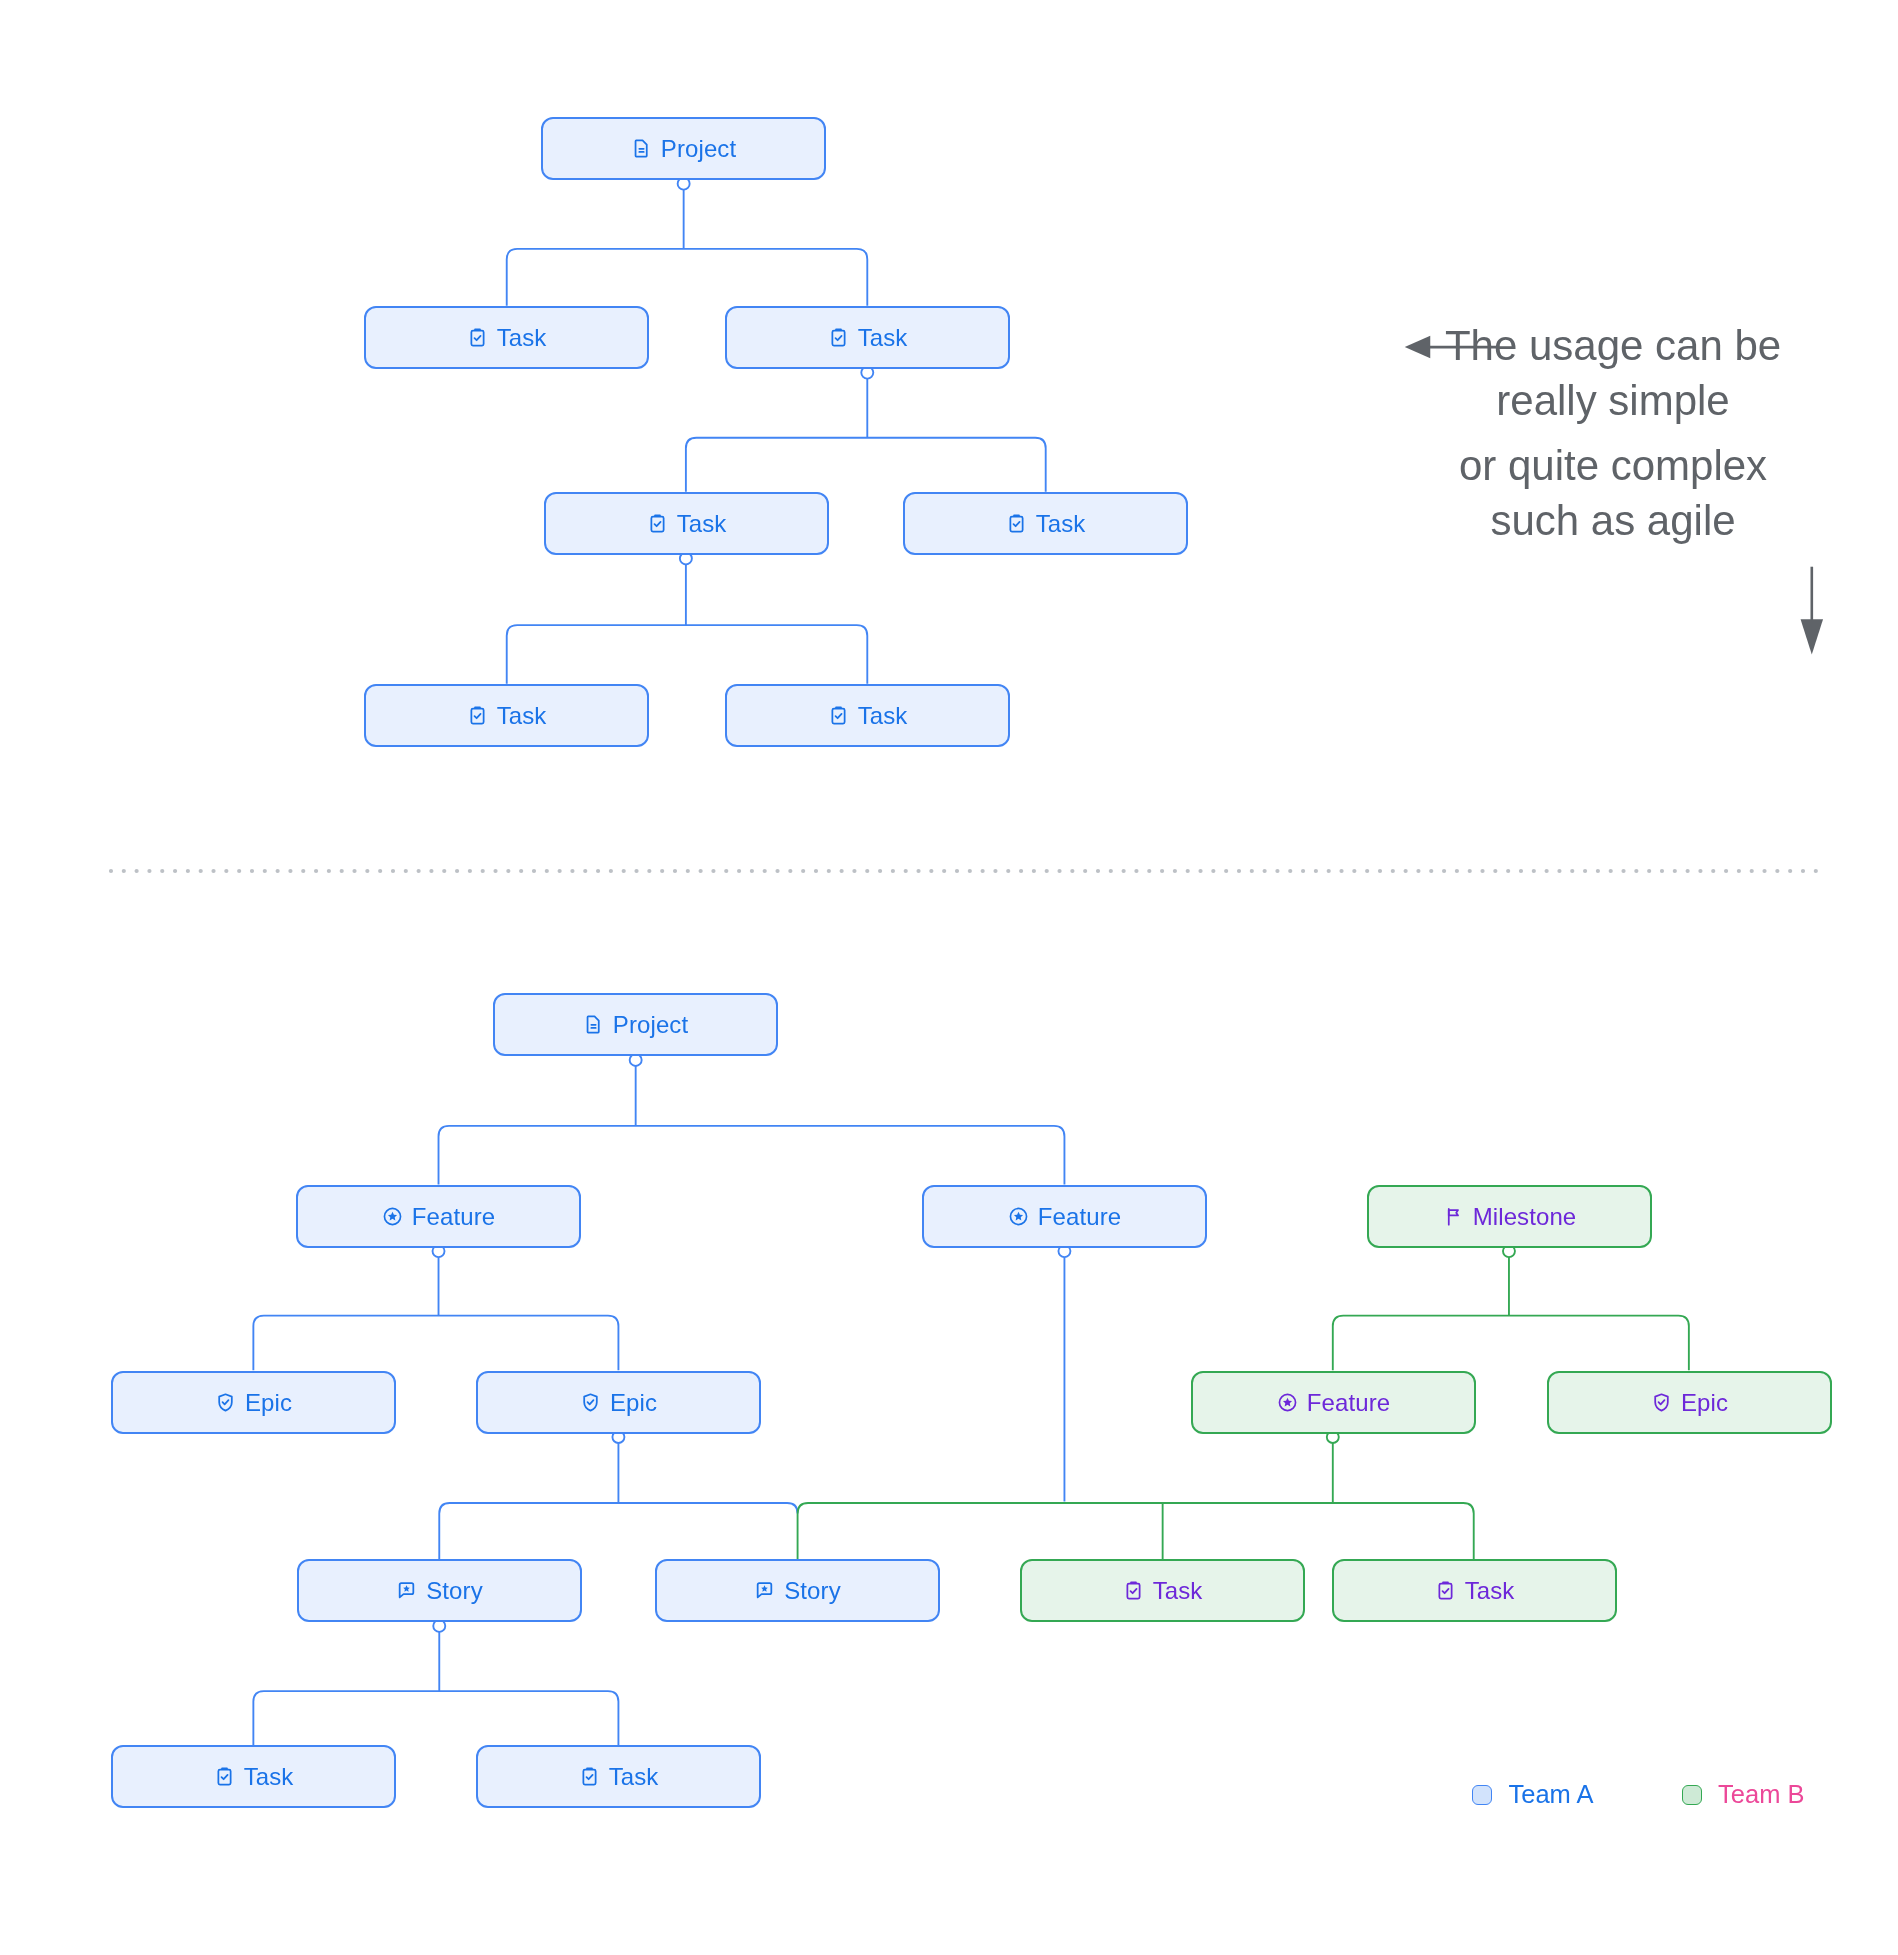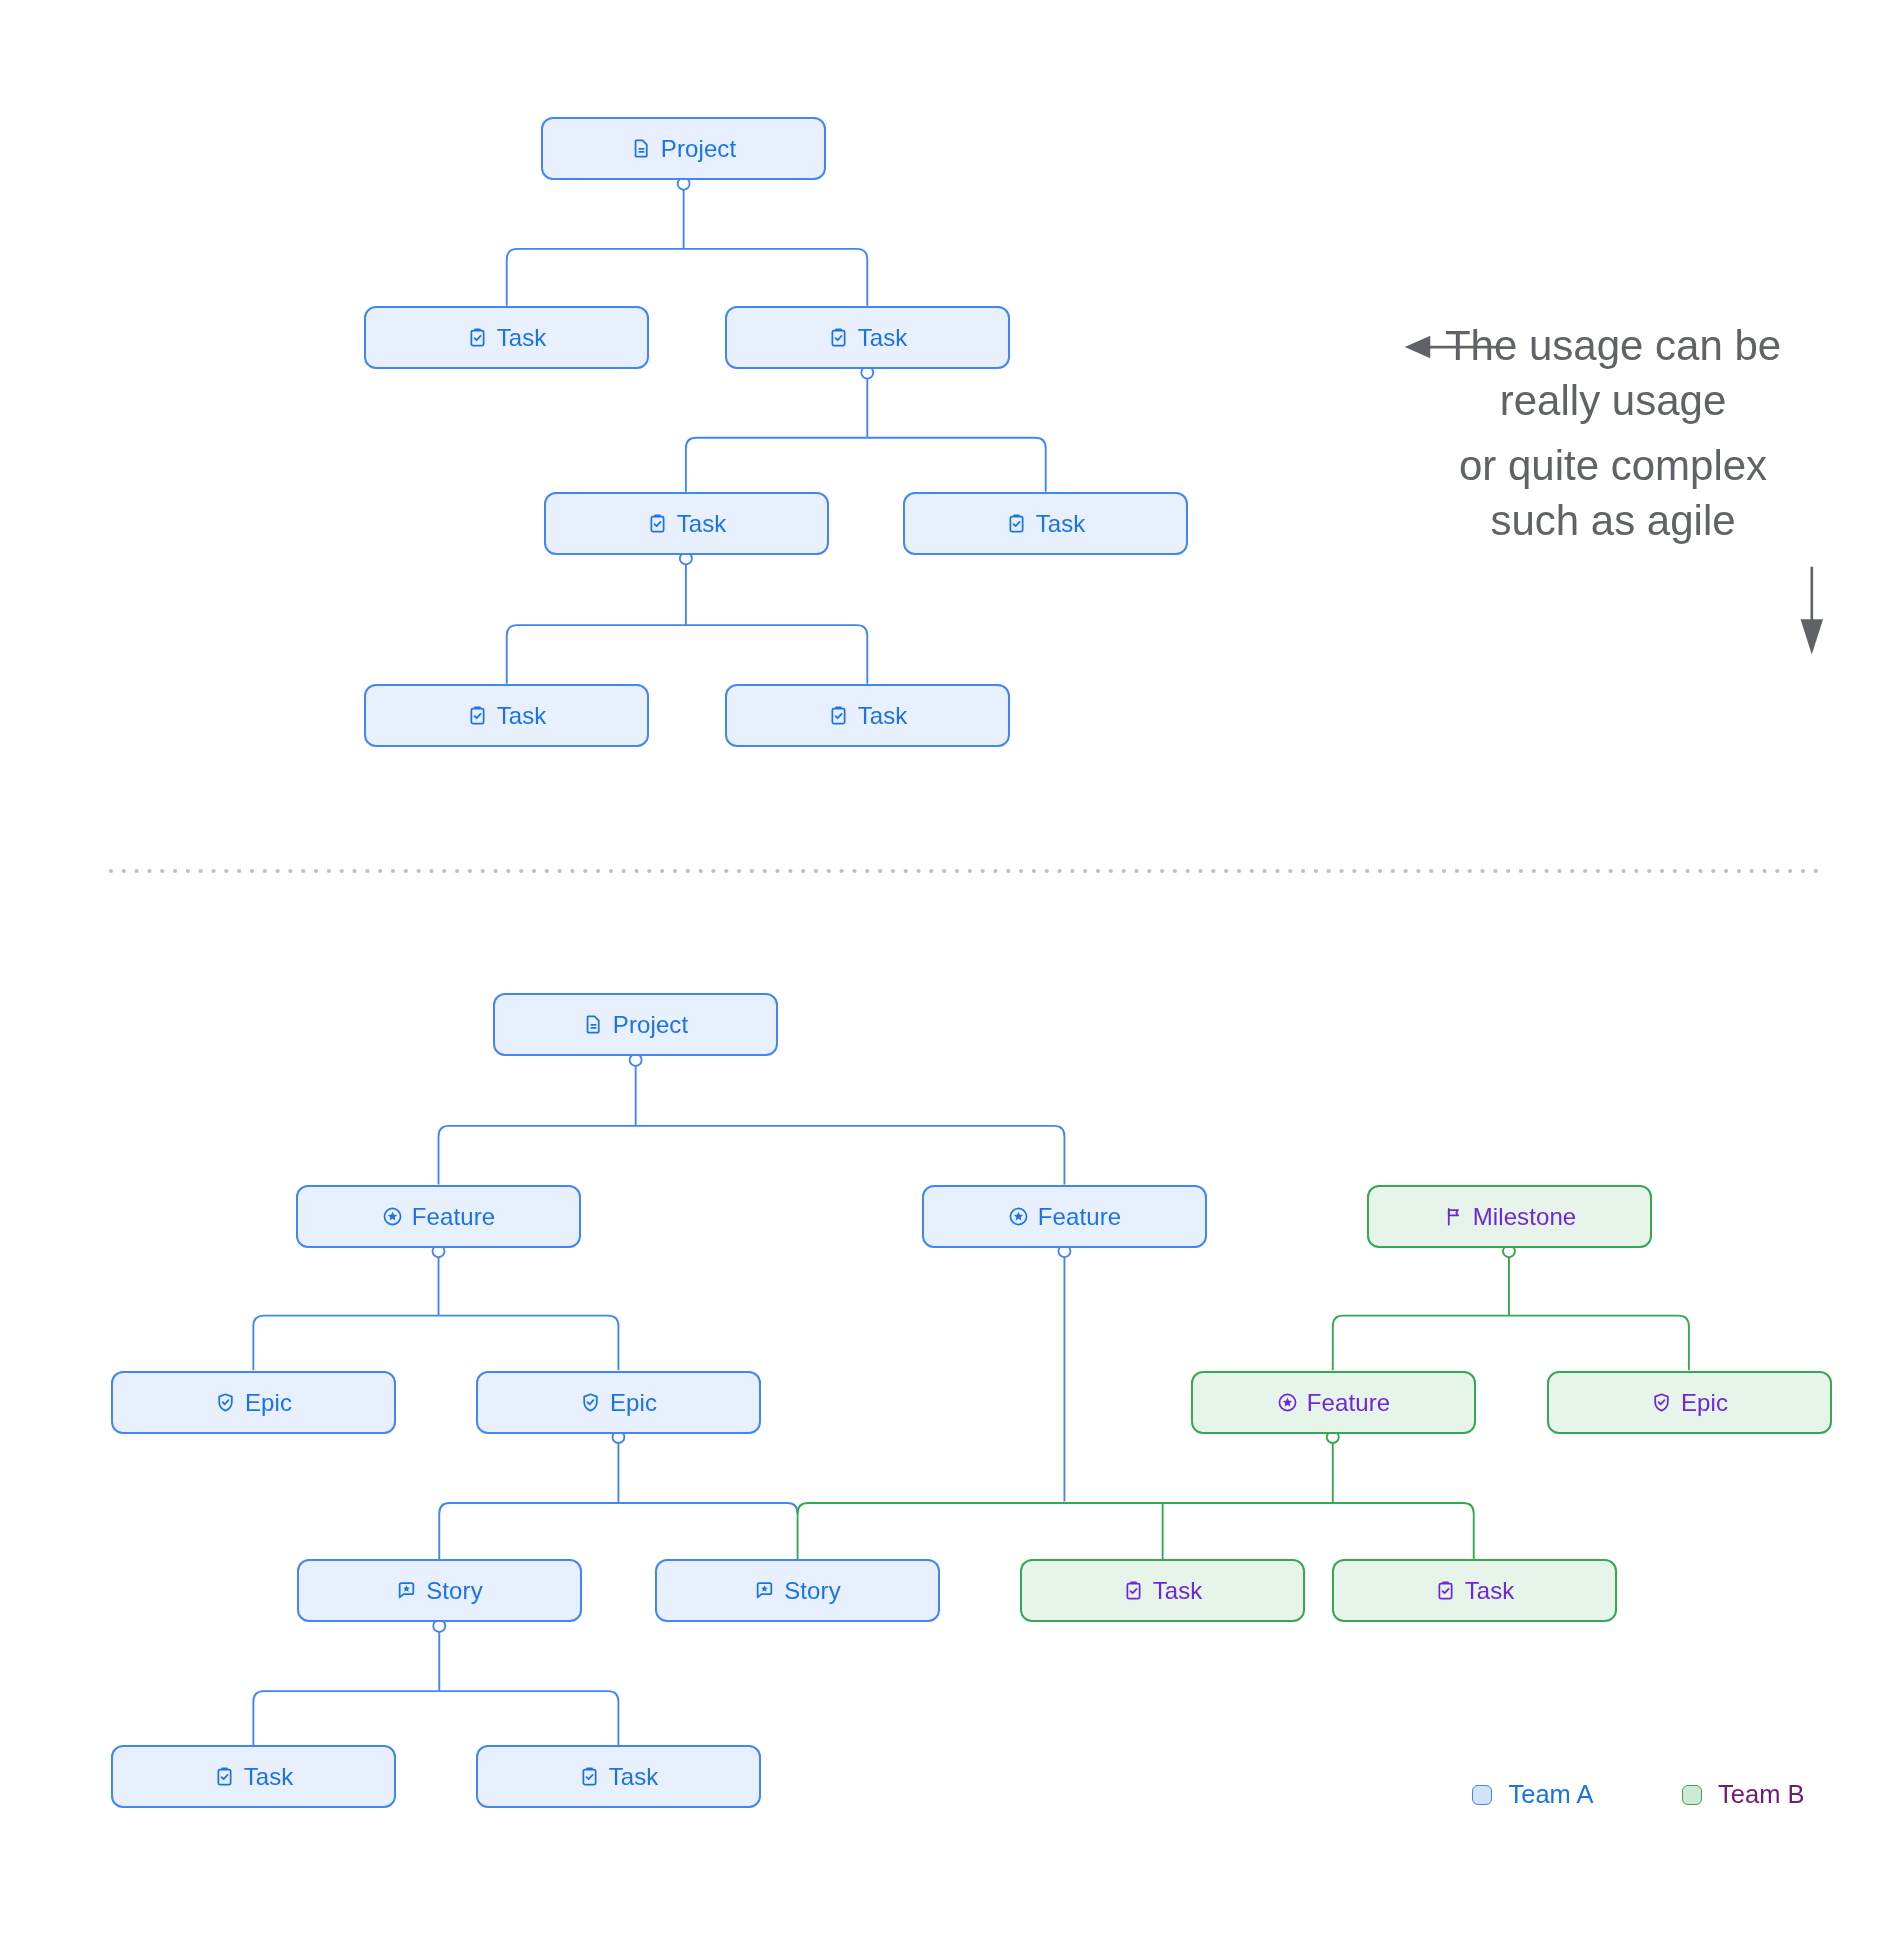--- a/index.html
+++ b/index.html
@@ -46,21 +46,21 @@
     display:flex; align-items:center; gap:88px;
   }
   .legend-item { display:flex; align-items:center; gap:16.5px; }
   .swatch {
     width:20px; height:20px; box-sizing:border-box; border-radius:6px;
   }
   .swatch.team-a { background:#D2E3FC; border:1.9px solid #4285F4; }
   .swatch.team-b { background:#CEEAD6; border:1.9px solid #34A853; }
   .legend-label { font-size:25.5px; font-weight:500; }
   .legend-label.team-a { color:#1A73E8;text-align:right; }
-  .legend-label.team-b { color:#701a75; }
+  .legend-label.team-b { color:#ec4899; }
 </style>
 </head>
 <body>
 
 <div class="canvas">
 
   <svg width="0" height="0" style="position:absolute" aria-hidden="true">
     <defs>
       <symbol id="ic-doc" viewBox="0 0 24 24">
         <path d="M6 2.8h7.2l4.8 4.8v12.8a.8.8 0 0 1-.8.8H6a.8.8 0 0 1-.8-.8V3.6a.8.8 0 0 1 .8-.8z" fill="none" stroke="currentColor" stroke-width="2" stroke-linejoin="round"></path>
@@ -188,21 +188,21 @@
     <div class="node team-a" style="left:725px; top:684px;">
       <svg class="ic" viewBox="0 0 28 28" width="21" height="21">
           <use href="#ic-task"></use>
         </svg>
       <span>Task</span>
     </div>
   </div>
 
   <div class="annotation">
     <p><span>The usage can be</span><br>
-    <span>really usage</span></p>
+    <span>really simple</span></p>
     <p><span>or quite complex</span><br>
     <span>such as agile</span></p>
   </div>
 
   <div>
     <div class="node team-a" style="left:493px; top:993px;">
       <svg class="ic" viewBox="0 0 28 28" width="21" height="21">
           <use href="#ic-doc"></use>
         </svg>
       <span>Project</span>

